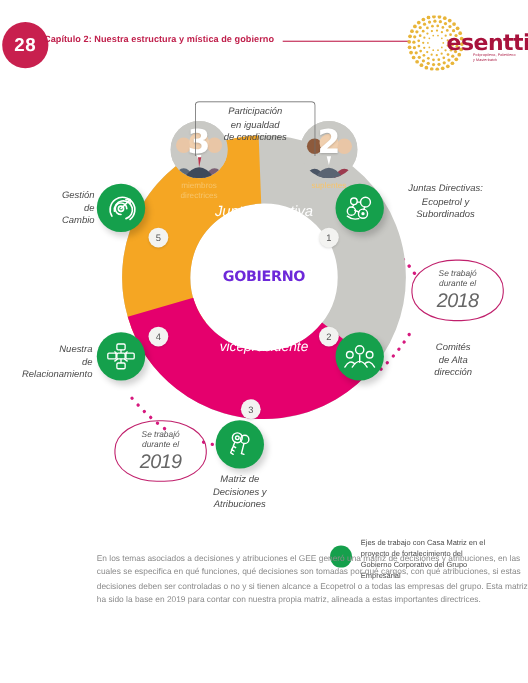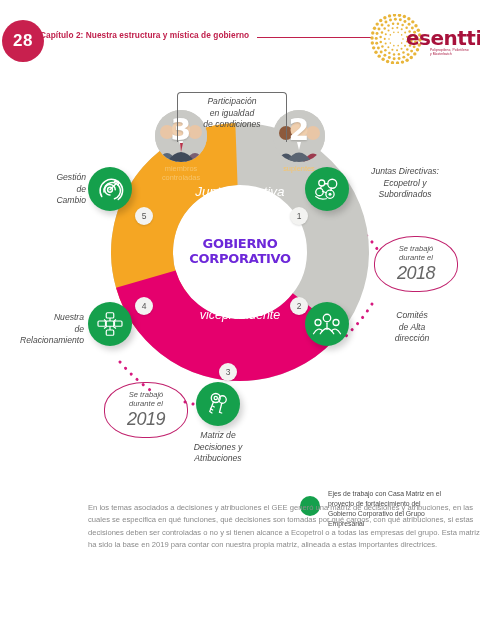--- a/index.html
+++ b/index.html
@@ -279,21 +279,20 @@
 
         <circle cx="130" cy="130" r="98" fill="none" stroke="#c9c9c5" stroke-width="62"></circle>
 
         <path d="M 130 130 m -98 0 a 98 98 0 0 1 196 0" fill="none" stroke="#f5a623" stroke-width="62" transform="rotate(-38 130 130)" stroke-dasharray="215 1000"></path>
 
         <path d="M 130 130 m 98 0 a 98 98 0 0 1 -196 0" fill="none" stroke="#e5006d" stroke-width="62" transform="rotate(38 130 130)" stroke-dasharray="215 1000"></path>
       </svg>
 
       <div class="center-hole">
         <span>GOBIERNO</span>
-        <span>CORPORATIVO</span>
       </div>
 
       <div class="ring-label" id="junta-label">
         <div class="l1">Junta Directiva</div>
         <div class="l2">elección anual</div>
       </div>
 
       <div class="ring-label" id="pres-label">
         <div class="l1">Presidente</div>
         <div class="l1">vicepresidente</div>
@@ -310,21 +309,21 @@
             <circle cx="26" cy="19" r="9" fill="#f0cfae"></circle>
               <path d="M12 52 q14-20 28 0z" fill="#3f4a5a"></path>
             <path d="M24 31 l2 8 l2-8z" fill="#fff"></path>
               <path d="M25 33 l1 9 l2-9z" fill="#b8334b"></path>
           </g>
         </svg>
         <div class="num">3</div>
       </div>
       <div class="person-sub" id="sub-3">
           <div>miembros</div>
-          <div>controladas</div>
+          <div>directrices</div>
         </div>
 
       <div class="person" id="person-2">
         <svg viewBox="0 0 52 52" style="width:52px;height:52px;">
           <rect x="0" y="0" width="52" height="52" fill="#c9c9c5"></rect>
           <g>
             <circle cx="13" cy="23" r="7" fill="#8d5a3c"></circle>
               <path d="M3 52 q10-17 20 0z" fill="#4a5565"></path>
             <circle cx="40" cy="23" r="7" fill="#e9c6a6"></circle>
               <path d="M30 52 q10-17 20 0z" fill="#9c3a4e"></path>

